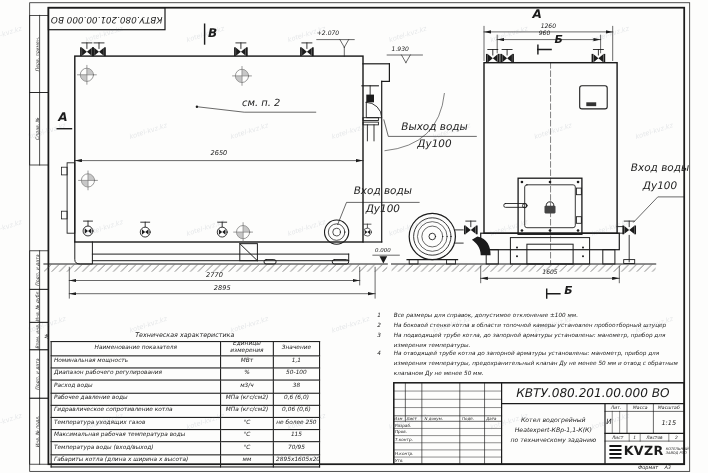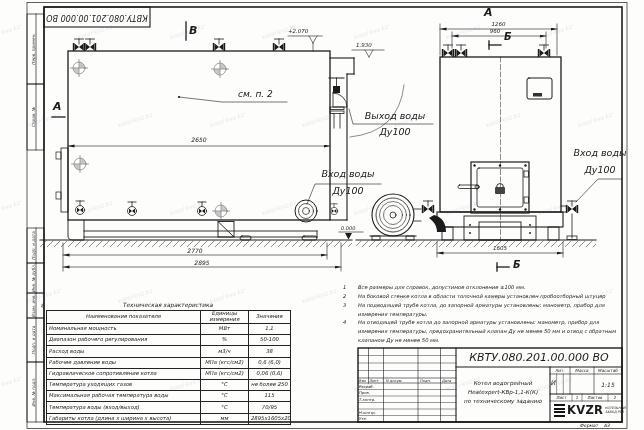--- a/index.html
+++ b/index.html
@@ -305,21 +305,21 @@
 <span class="vlab" style="left:29px;top:293px;width:30px">Инв. № дубл.</span>
 <span class="vlab" style="left:29px;top:318px;width:25px">Взам. инв. №</span>
 <span class="vlab" style="left:29px;top:362px;width:44px">Подп. и дата</span>
 <span class="vlab" style="left:29px;top:422px;width:60px">Инв. № подл.</span>
 
 <span class="t" style="left:189px;top:24px;font-size:11px;font-weight:bold">В</span>
 <span class="t" style="left:53px;top:100px;font-size:11px;font-weight:bold">А</span>
 <span class="t" style="left:288px;top:28px;font-size:5.5px">+2.070</span>
 <span class="t" style="left:356px;top:42px;font-size:5.5px">1.930</span>
 <span class="t" style="left:341px;top:224.5px;font-size:5px">0.000</span>
-<span class="t" style="left:238px;top:89px;font-size:9px">см. п. 2</span>
+<span class="t" style="left:220px;top:89px;font-size:9px">см. п. 2</span>
 <span class="t c" style="left:68px;top:135.5px;width:262px;font-size:6px">2650</span>
 <span class="t c" style="left:63px;top:247px;width:264px;font-size:6px">2770</span>
 <span class="t c" style="left:63px;top:259px;width:278px;font-size:6px">2895</span>
 <span class="t c" style="left:354px;top:110px;width:82px;font-size:9.5px">Выход воды</span>
 <span class="t c" style="left:354px;top:126px;width:82px;font-size:9.5px">Ду100</span>
 <span class="t c" style="left:313px;top:168px;width:70px;font-size:9.5px">Вход воды</span>
 <span class="t c" style="left:313px;top:185px;width:70px;font-size:9.5px">Ду100</span>
 
 <span class="t" style="left:484px;top:6px;font-size:11px;font-weight:bold">А</span>
 <span class="t c" style="left:440px;top:20.5px;width:117px;font-size:5.5px">1260</span>

